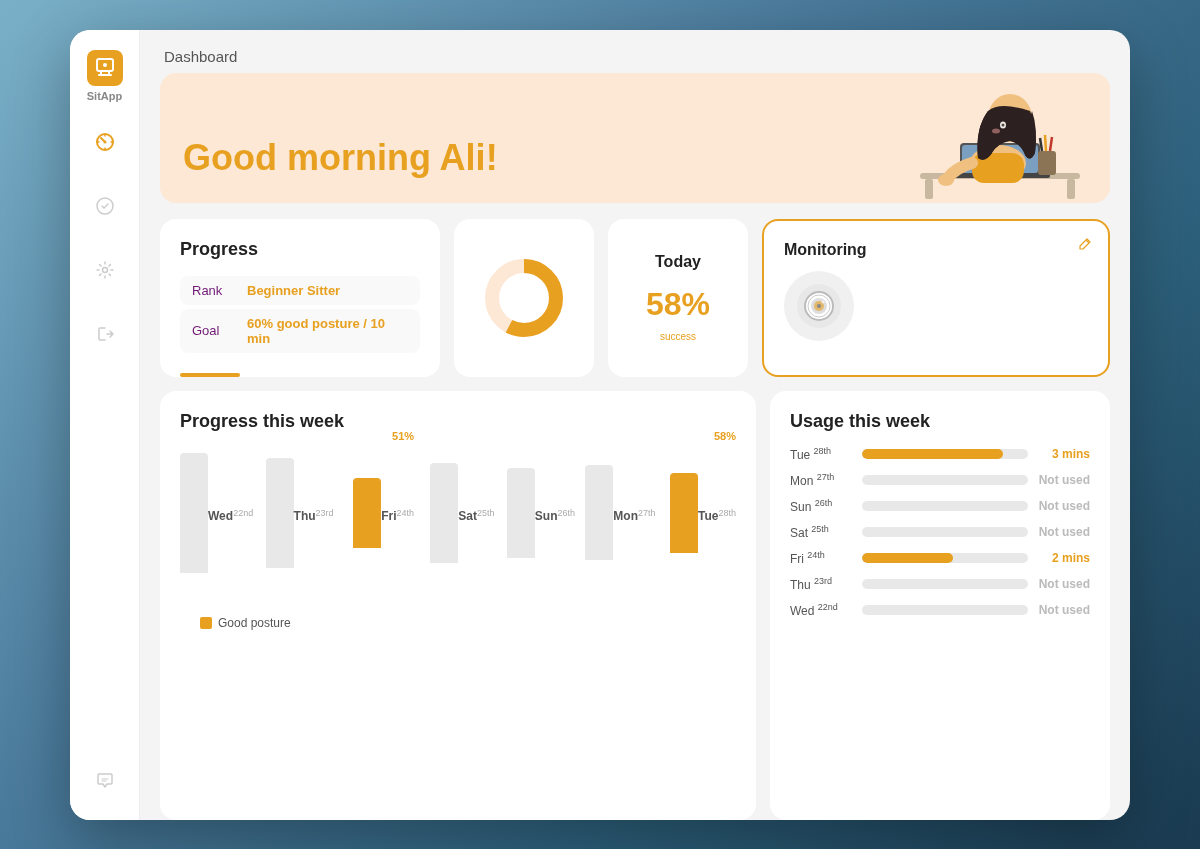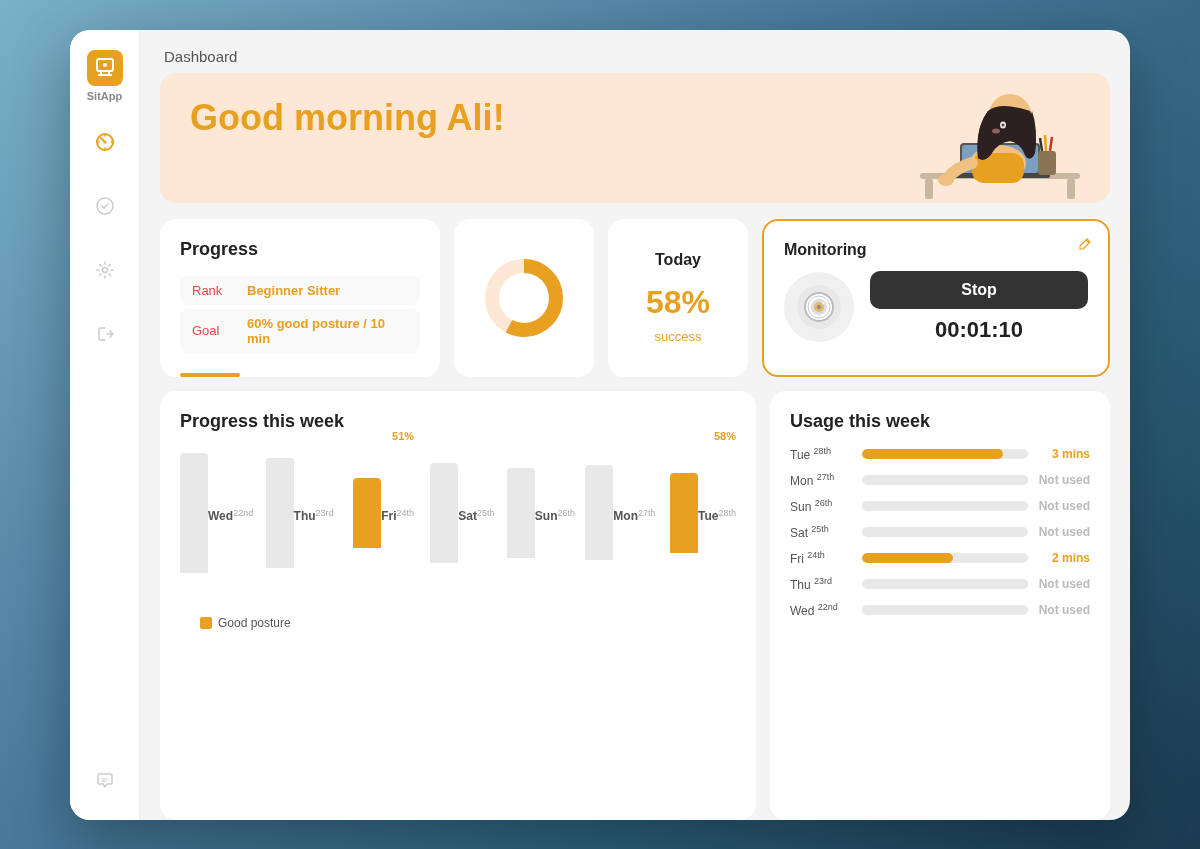--- a/index.html
+++ b/index.html
@@ -97,26 +97,26 @@
       padding: 18px 24px 8px;
       font-size: 15px;
       color: #555;
       font-weight: 500;
     }
     
     .hero-banner {
       margin: 0 20px 16px;
       background: #fde8d5;
       border-radius: 16px;
-      padding: 24px 30px;
+      padding: 24px 23px;
       position: relative;
       overflow: hidden;
       min-height: 130px;
       display: flex;
-      align-items: flex-start;
+      align-items: flex-end;
     }
     .hero-greeting {
       font-size: 36px;
       font-weight: 800;
       color: #e8a020;
       z-index: 1;
     }
     .hero-illustration {
       position: absolute;
       right: 20px;
@@ -154,21 +154,21 @@
     .progress-row {
       display: flex;
       align-items: center;
       padding: 7px 12px;
       margin-bottom: 4px;
       background: #f9f9f9;
       border-radius: 8px;
     }
     .progress-label {
       font-size: 13px;
-      color: #ef4444;
+      color: #701a75;
       width: 55px;
       flex-shrink: 0;
     }
     .progress-value {
       font-size: 13px;
       color: #e8a020;
       font-weight: 700;
     }
     .badge-area {
       display: flex;
@@ -225,21 +225,21 @@
       color: #222;
       margin-bottom: 16px;
     }
     .today-percent {
       font-size: 32px;
       font-weight: 800;
       color: #e8a020;
       line-height: 1.1;
     }
     .today-sub {
-      font-size: 13px;
+      font-size: 10px;
       color: #e8a020;
       margin-top: 8px;
     }
     
     .monitoring-card {
       background: white;
       border-radius: 16px;
       padding: 20px;
       flex: 1;
       border: 2px solid #e8a020;
@@ -588,24 +588,20 @@
               <circle cx="25" cy="25" r="22" fill="#e8e8e8"></circle>
               <circle cx="25" cy="25" r="14" stroke="#bbb" stroke-width="2" fill="#fff"></circle>
               <circle cx="25" cy="25" r="8" fill="#ddd"></circle>
               <circle cx="25" cy="25" r="5" fill="#e8a020" opacity="0.6"></circle>
               <circle cx="25" cy="25" r="2" fill="#888"></circle>
               <circle cx="29" cy="21" r="1.5" fill="white" opacity="0.6"></circle>
 
               <circle cx="25" cy="25" r="11" stroke="#ccc" stroke-width="1" fill="none"></circle>
             </svg>
           </div>
-          <div class="monitoring-right">
-            <button class="stop-button">Stop</button>
-            <div class="monitoring-timer">00:01:10</div>
-          </div>
         </div>
       </div>
     </div>
 
     <div class="bottom-row">
 
       <div class="weekly-chart-card">
         <h3>Progress this week</h3>
         <div class="chart-area" id="chart-area">
         <div class="bar-col" style="position: relative;">

